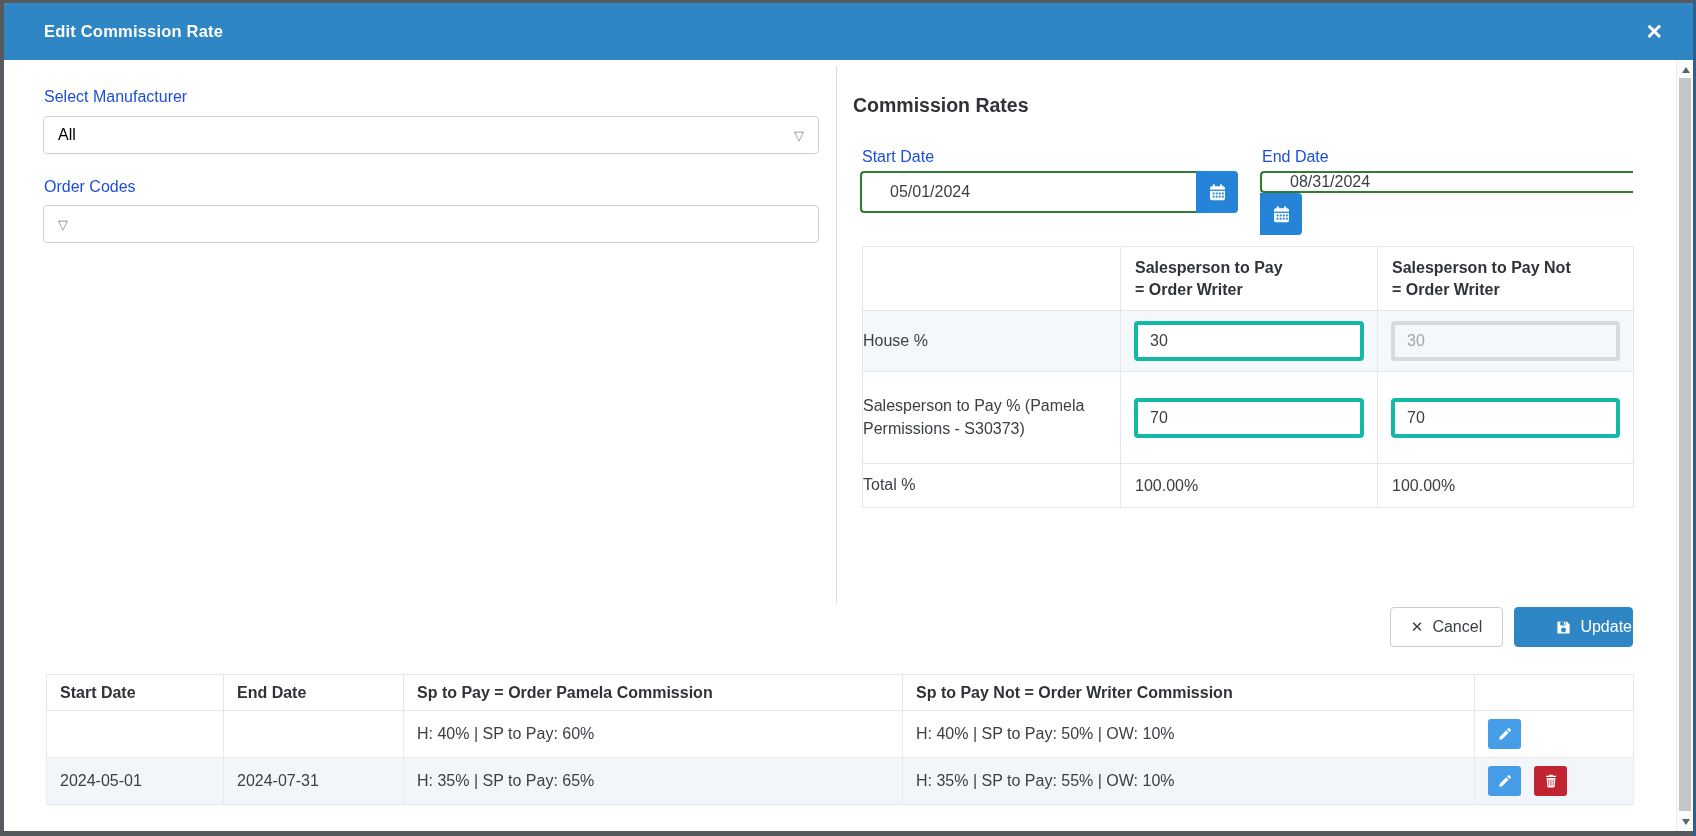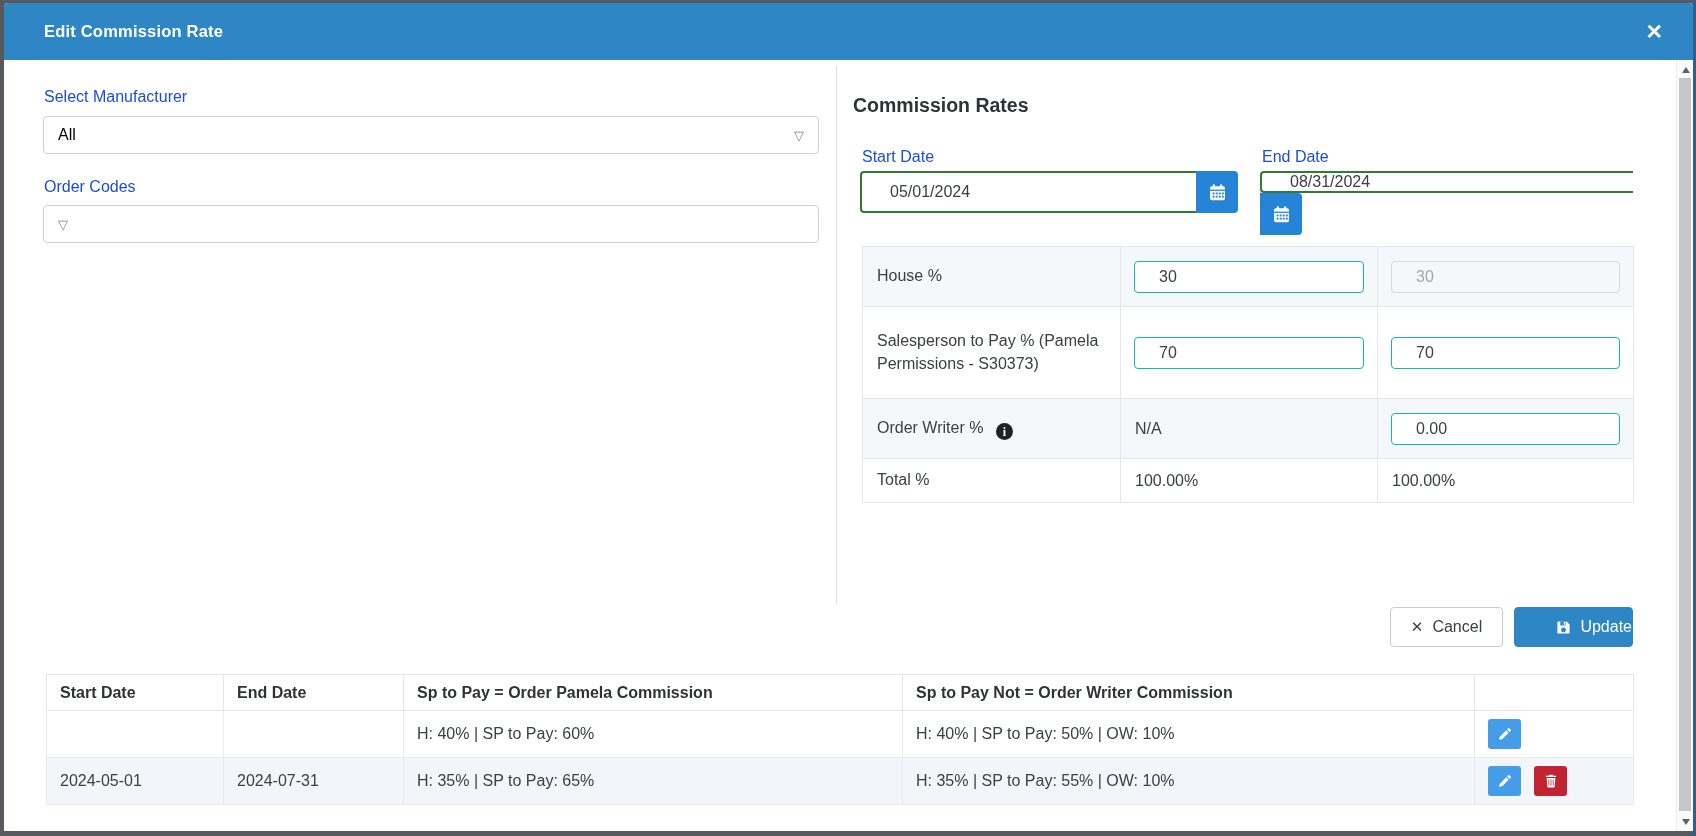--- a/index.html
+++ b/index.html
@@ -30,24 +30,24 @@
   .date-group { display:flex; }
   .date-input { flex:1; height:42px; border:2px solid #2f7d33; border-right:none; border-radius:4px 0 0 4px;
     padding:0 28px; font-size:16px; color:#3b4045; font-family:inherit; outline:none; min-width:0; }
   .cal-btn { width:42px; height:42px; background:#2583d8; border:none; border-radius:0 4px 4px 0; cursor:pointer;
     display:flex; align-items:center; justify-content:center; }
 
   table { border-collapse:collapse; table-layout:fixed; }
   .rates-table { width:771px; border:1px solid #dfe3e7; }
   .rates-table td, .rates-table th { border:1px solid #e4e8eb; vertical-align:middle; text-align:left; font-size:16px; }
   .rates-table th { font-weight:bold; color:#2f3338; padding:10px 14px; line-height:1.35; }
-  .rates-table td.label-cell { padding:10px 14px; line-height:1.4; }
+  .rates-table td.label-cell { padding:10px 0; line-height:1.4; }
   .rates-table tr.stripe { background:#f4f8fb; }
-  .cell-input { width:calc(100% - 26px); margin:10px 13px; height:32px; border:1px solid #14b8a6; border-radius:4px;
-    padding:0 24px; font-size:16px; color:#3b4045; font-family:inherit; background:#fff; outline:none; }
+  .cell-input { width:calc(100% - 26px); margin:10px 13px; height:40px; border:4px solid #14b8a6; border-radius:4px;
+    padding:0 12px; font-size:16px; color:#3b4045; font-family:inherit; background:#fff; outline:none; }
   .cell-input:disabled { color:#a0a6ab; border-color:#d6dade; background:transparent; }
   .plain-cell { padding:10px 14px; }
   .info-badge { display:inline-flex; width:17px; height:17px; border-radius:50%; background:#1f2327; color:#fff;
     align-items:center; justify-content:center; font-size:12px; font-weight:bold;
     font-family:"Liberation Serif",serif; vertical-align:-3px; margin-left:8px; }
 
   
   .btn { height:40px; border-radius:4px; font-size:16px; font-family:inherit; cursor:pointer;
     display:inline-flex; align-items:center; justify-content:center; gap:9px; }
   .btn-cancel { width:113px; background:#fff; border:1px solid #c8ccd0; color:#3b4045; }
@@ -145,37 +145,40 @@
         </button>
       </div>
 
       <table class="rates-table abs" style="left:858px; top:186px;">
         <colgroup>
             <col style="width:258px">
             <col style="width:257px">
             <col style="width:256px">
           </colgroup>
         <tbody>
+            <tr style="height:54px;">
+          <th></th>
+          <th>
+            <div>Salesperson to Pay</div>
+            <div>= Order Writer</div>
+          </th>
+          <th>
+            <div>Salesperson to Pay Not</div>
+            <div>= Order Writer</div>
+          </th>
+        </tr>
         <tr class="stripe" style="height:60px;">
           <td class="label-cell">House %</td>
           <td><input class="cell-input" value="30" style=""></td>
           <td><input class="cell-input" disabled="" value="30" style=""></td>
         </tr>
         <tr style="height:92px;">
           <td class="label-cell">Salesperson to Pay % (Pamela Permissions - S30373)</td>
           <td><input class="cell-input" value="70" style=""></td>
           <td><input class="cell-input" value="70" style=""></td>
-        </tr>
-        <tr class="stripe" style="height:60px;">
-          <td class="label-cell">
-            <span>Order Writer %</span>
-            <span class="info-badge">i</span>
-          </td>
-          <td class="plain-cell">N/A</td>
-          <td><input class="cell-input" value="0.00" style=""></td>
         </tr>
         <tr style="height:44px;">
           <td class="label-cell">Total %</td>
           <td class="plain-cell">100.00%</td>
           <td class="plain-cell">100.00%</td>
         </tr>
       </tbody>
         </table>
 
       <button class="btn btn-cancel abs" style="left:1386px; top:547px;">

